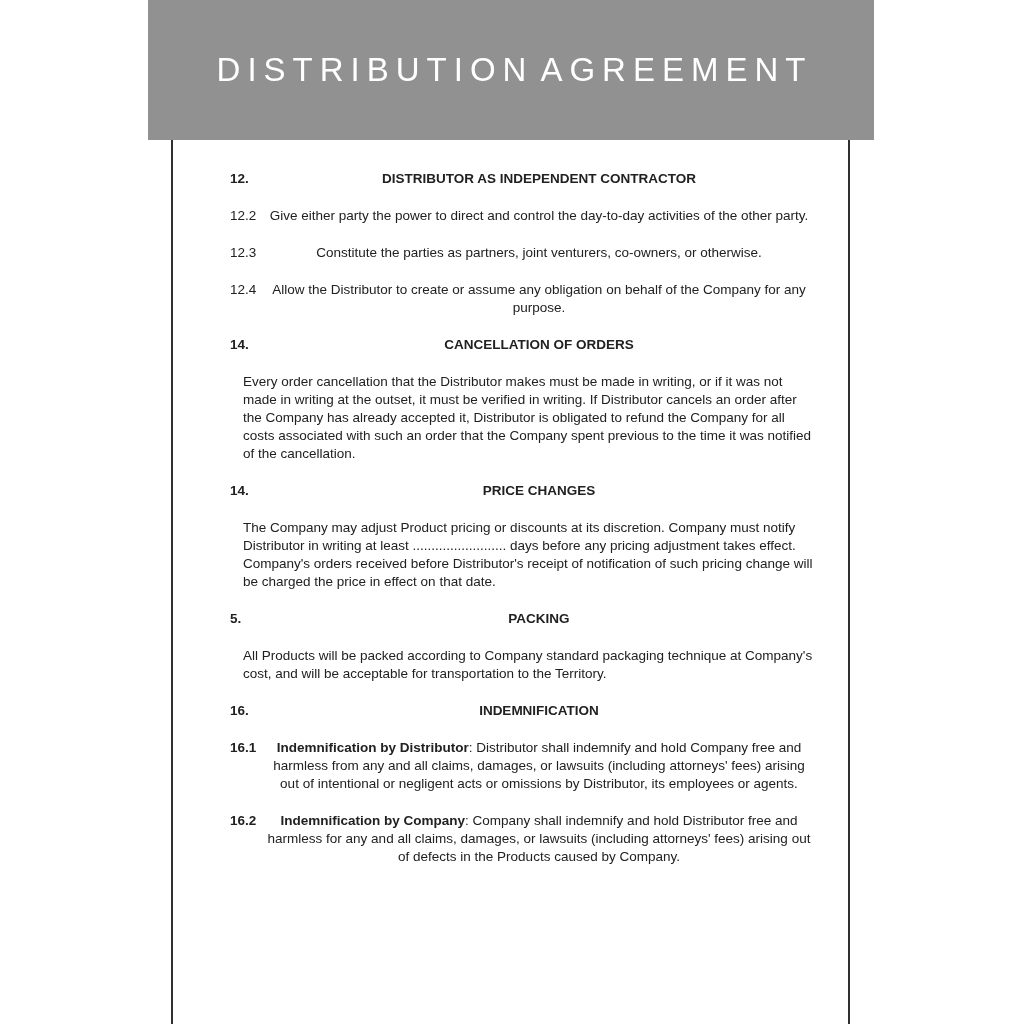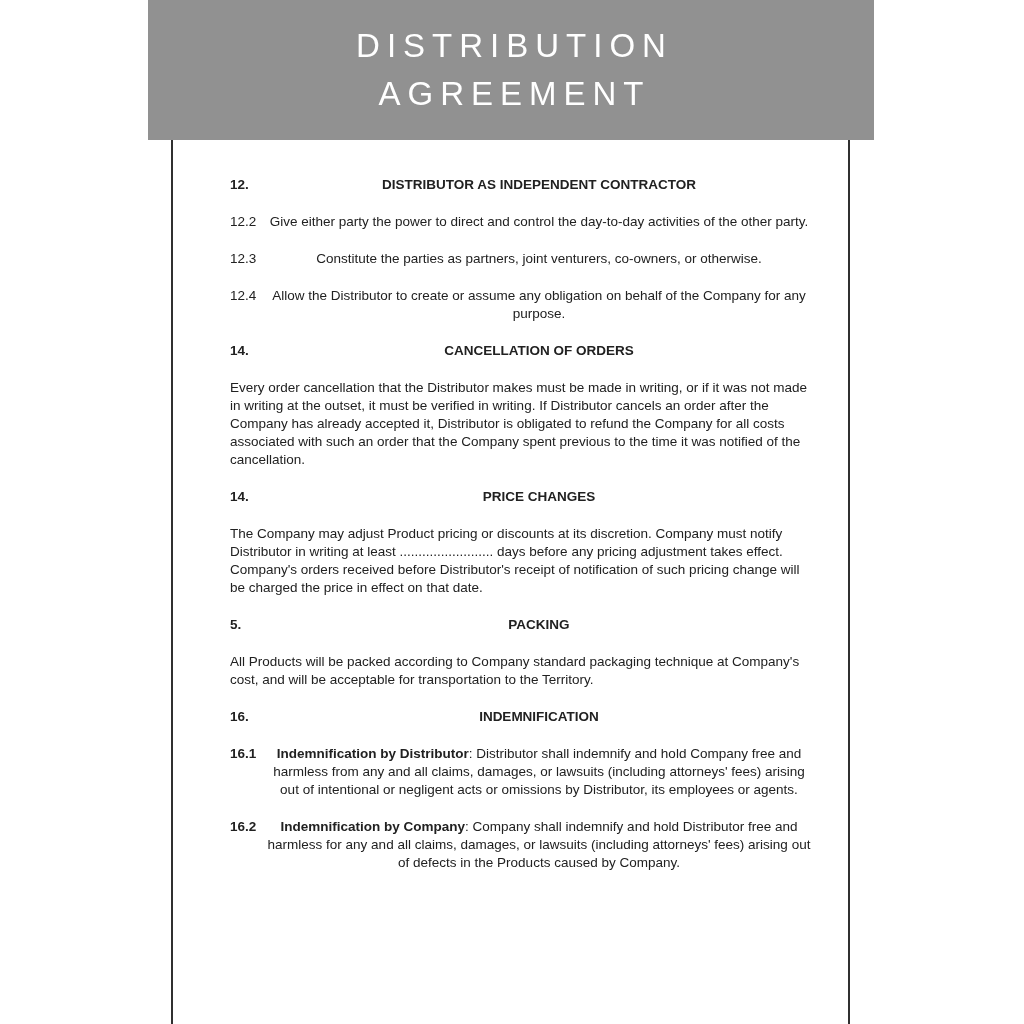--- a/index.html
+++ b/index.html
@@ -19,21 +19,21 @@
   }
   
   .banner {
     position: absolute;
     left: 148px;
     top: 0;
     width: 726px;
     height: 140px;
     background: #919191;
     display: flex;
-    flex-direction: column;
+    flex-direction: row;
     align-items: center;
     justify-content: center;
     z-index: 2;
   }
   .banner .title-line {
     color: #ffffff;
     font-size: 33px;
     font-weight: 300;
     letter-spacing: 7px;
     line-height: 48px;
@@ -48,38 +48,38 @@
     height: 884px;
     background: #303030;
     z-index: 1;
   }
   .page-rule.left  { left: 171px; }
   .page-rule.right { left: 848px; }
   
   .doc-body {
     position: absolute;
     left: 230px;
-    top: 176px;
+    top: 170px;
     width: 583px;
     color: #212121;
     font-size: 13.5px;
     line-height: 18px;
   }
   .section { margin: 0 0 19px 0; }
   .row { display: flex; }
   .num {
     width: 35px;
     flex: 0 0 35px;
   }
   .heading .num,
   .heading .txt { font-weight: bold; }
   .txt { flex: 1 1 auto; text-align: center; }
   .bold-num { font-weight: bold; }
   .lead { font-weight: bold; }
-  .para { margin: 0 0 19px 0; }
+  .para { margin: 0 0 19px 13px; }
 </style>
 </head>
 <body>
 
 <div class="canvas">
 
   <div class="banner">
     <div class="title-line">DISTRIBUTION</div>
     <div class="title-line">AGREEMENT</div>
   </div>

